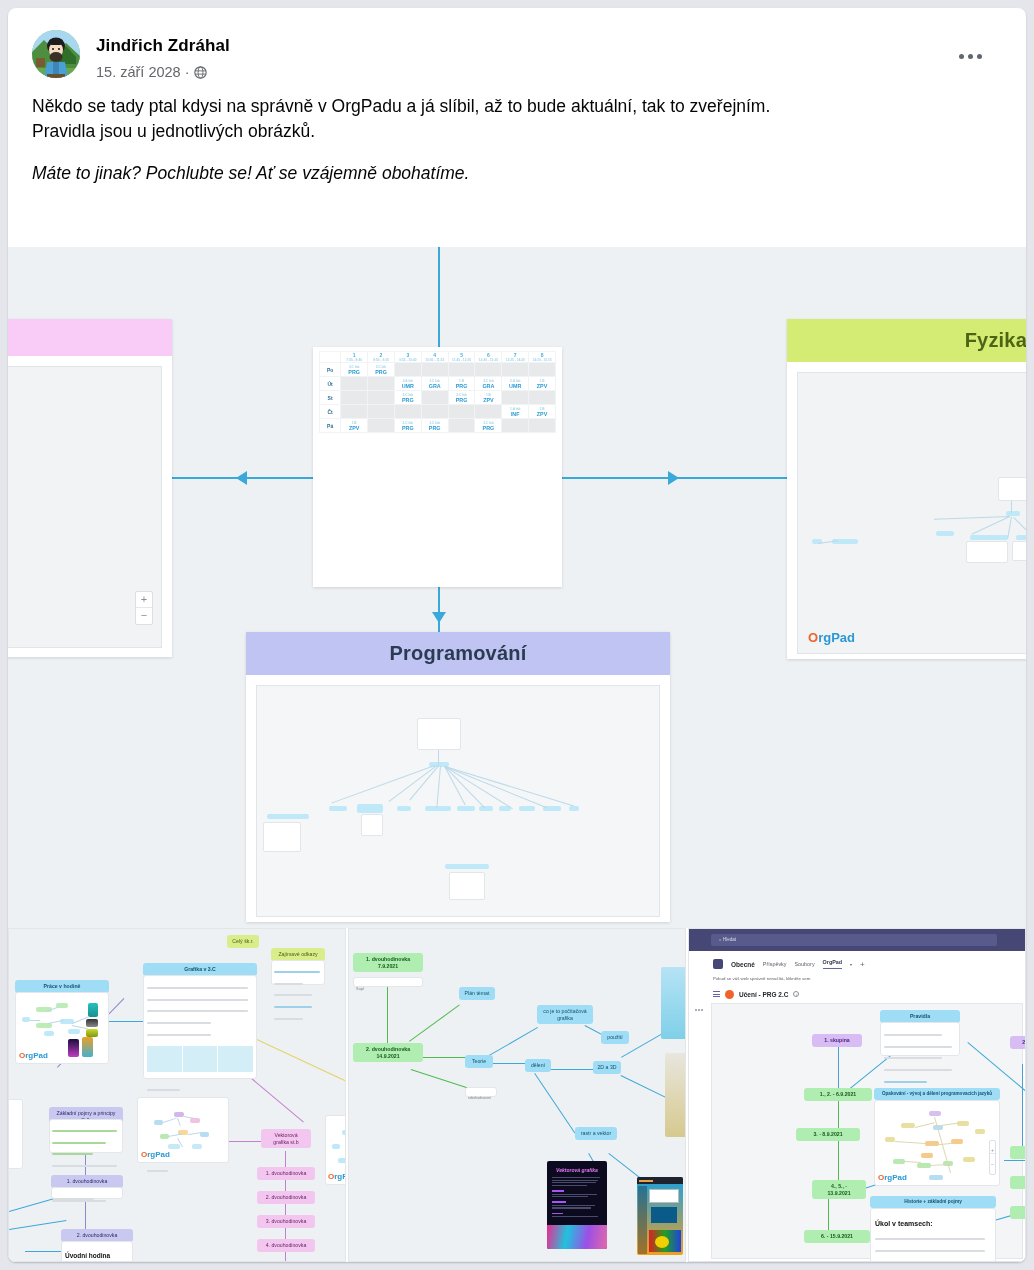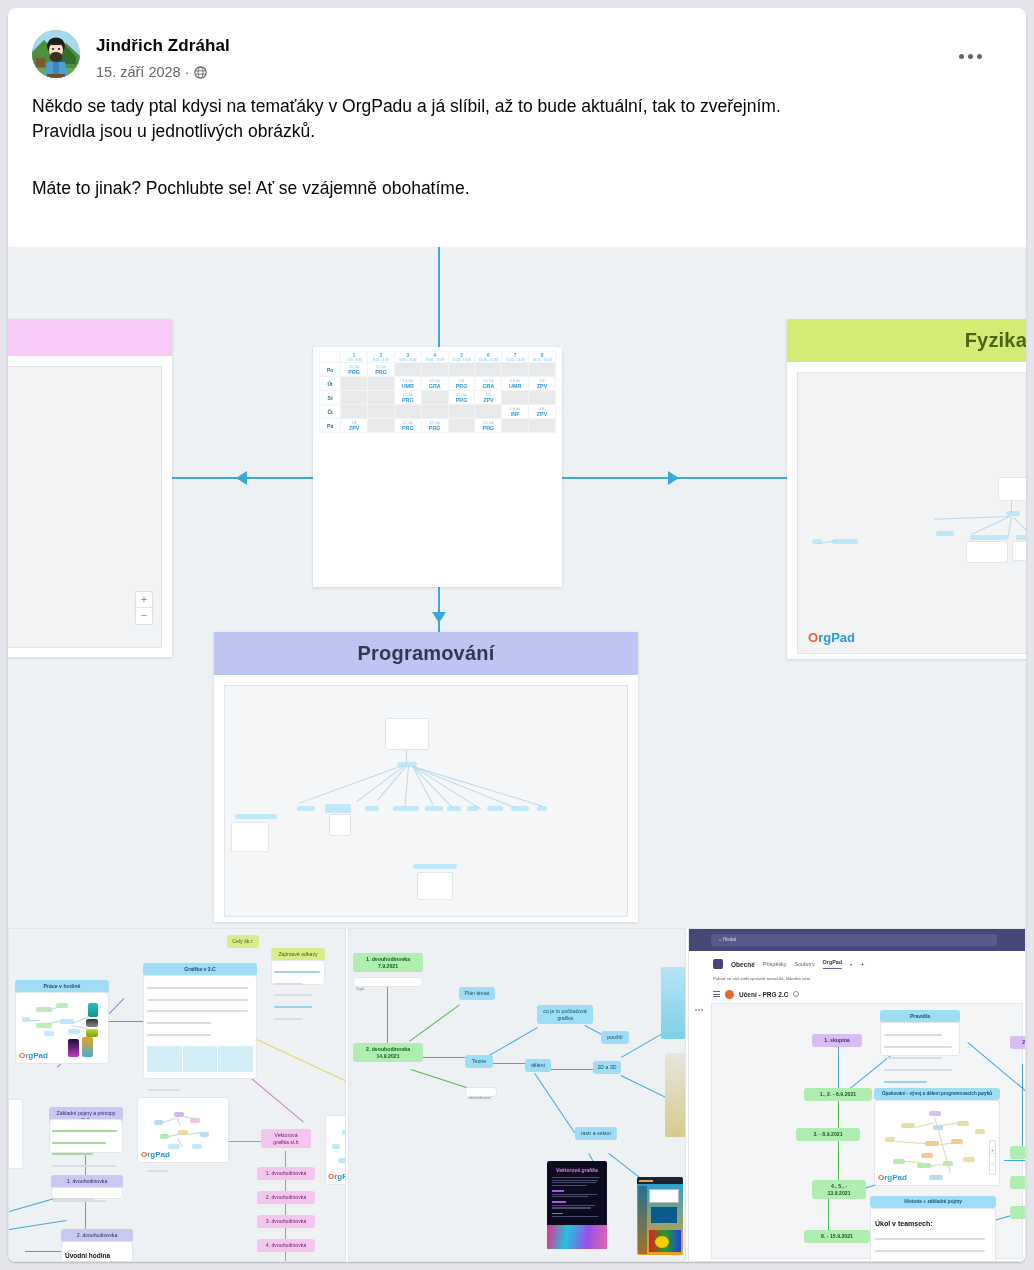--- a/index.html
+++ b/index.html
@@ -18,21 +18,21 @@
   .author { position:absolute; left:88px; top:28px; font-size:17px; font-weight:bold;
             color:#050505; letter-spacing:.1px; }
   .meta { position:absolute; left:88px; top:56px; font-size:14.5px; color:#65676b; display:flex; align-items:center; gap:4px;}
   .meta .globe { display:inline-block; width:13px; height:13px; }
   .dots { position:absolute; right:38px; top:38px; width:36px; height:20px;
           display:flex; align-items:center; justify-content:center; gap:4px; cursor:pointer;}
   .dots i { width:5px; height:5px; border-radius:50%; background:#606770; display:block;}
 
   .post-body { padding:16px 24px 14px 24px; font-size:17.5px; line-height:1.42; color:#050505; }
   .post-body p { margin:0; }
-  .post-body p.gap { margin-top:32px; }
+  .post-body p.gap { margin-top:17px;font-style:italic; }
 
   
   .canvas { position:absolute; left:0; top:239px; width:1018px; height:681px;
             background:#eef1f3; overflow:hidden; }
   .canvas-inner { position:absolute; inset:0; }
 
   .onode { position:absolute; background:#fff; box-shadow:0 1px 3px rgba(0,0,0,.13); }
   .onode .oh { font-weight:bold; text-align:center; font-size:20px; color:#2a3b52;
                padding:10px 0; letter-spacing:.2px; }
   .onode .ob { margin:8px; height:calc(100% - 58px); background:#f0f2f4;
@@ -48,21 +48,21 @@
   .tt table { width:100%; border-collapse:collapse; table-layout:fixed; }
   .tt td, .tt th { font-size:4.2px; color:#2f9fd0; text-align:center;
                    border:0.4px solid #f1f3f5; height:14px; vertical-align:middle; }
   .tt th { font-size:5px; color:#4aaede; height:9px; }
   .tt .hh { font-size:3.2px; color:#9fd4ea; }
   .tt td.sub { font-weight:bold; font-size:5.4px; color:#2b9ad4; }
   .tt td.blk { background:#e7e9ea; }
   .tt td.day { font-weight:bold; color:#2f6f90; font-size:5px; }
 
   
-  #n-prog { left:206px; top:385px; width:424px; height:290px; }
+  #n-prog { left:238px; top:385px; width:424px; height:290px; }
   #n-prog .oh { background:#bfc4f2; }
   #n-prog .ob { margin:10px; height:232px; background:#f4f6f8; }
 
   
   #n-fyz { left:779px; top:72px; width:262px; height:340px; }
   #n-fyz .oh { background:#d4ec73; text-align:right; padding-right:22px; color:#4c6414; }
   #n-fyz .ob { margin:10px; height:282px; background:#f1f3f5; }
 
   
   #n-pink { left:-120px; top:72px; width:284px; height:338px; }
@@ -185,21 +185,21 @@
       </div>
 
       <div class="dots">
           <i></i>
           <i></i>
           <i></i>
         </div>
     </div>
 
     <div class="post-body">
-      <p>Někdo se tady ptal kdysi na temaťáky v OrgPadu a já slíbil, až to bude aktuální, tak to zveřejním.</p>
+      <p>Někdo se tady ptal kdysi na správně v OrgPadu a já slíbil, až to bude aktuální, tak to zveřejním.</p>
       <p>Pravidla jsou u jednotlivých obrázků.</p>
       <p class="gap">Máte to jinak? Pochlubte se! Ať se vzájemně obohatíme.</p>
     </div>
 
     <div class="canvas">
       <div class="canvas-inner">
 
         <div class="conn" style="left:430px;top:0;width:2px;height:101px;"></div>
         <div class="conn" style="left:430px;top:340px;width:2px;height:45px;"></div>
         <div class="arrowhead" style="left:424px;top:365px;border-left:7px solid transparent;border-right:7px solid transparent;border-top:11px solid #3aa8d8;"></div>

